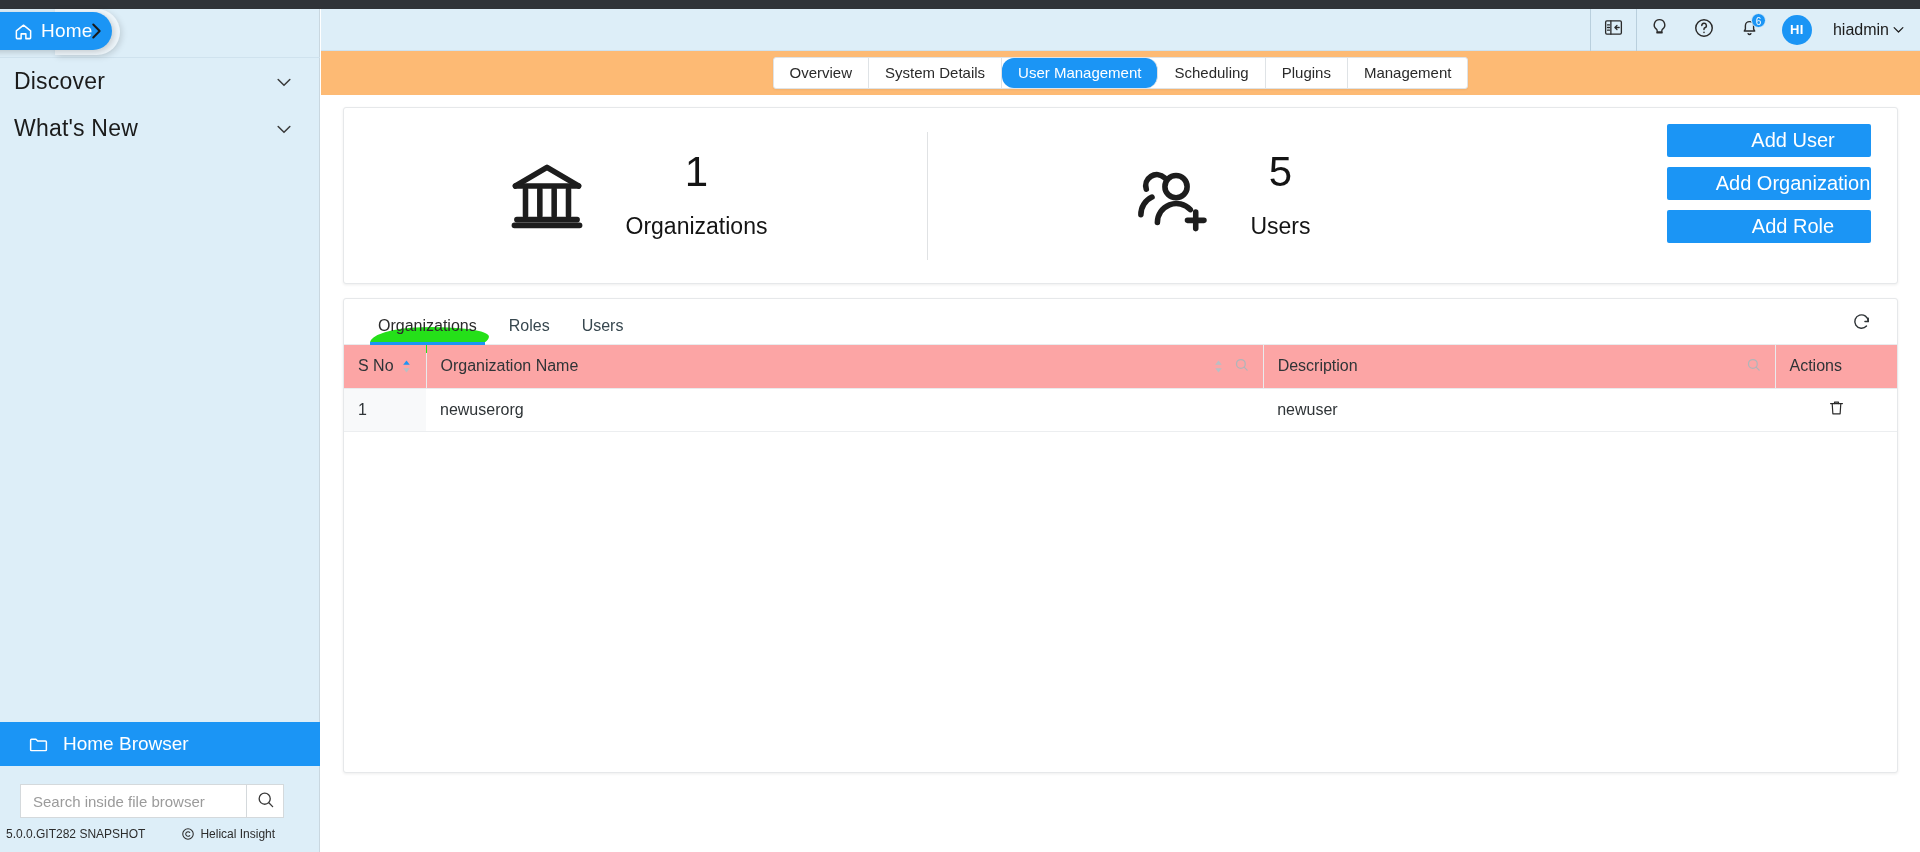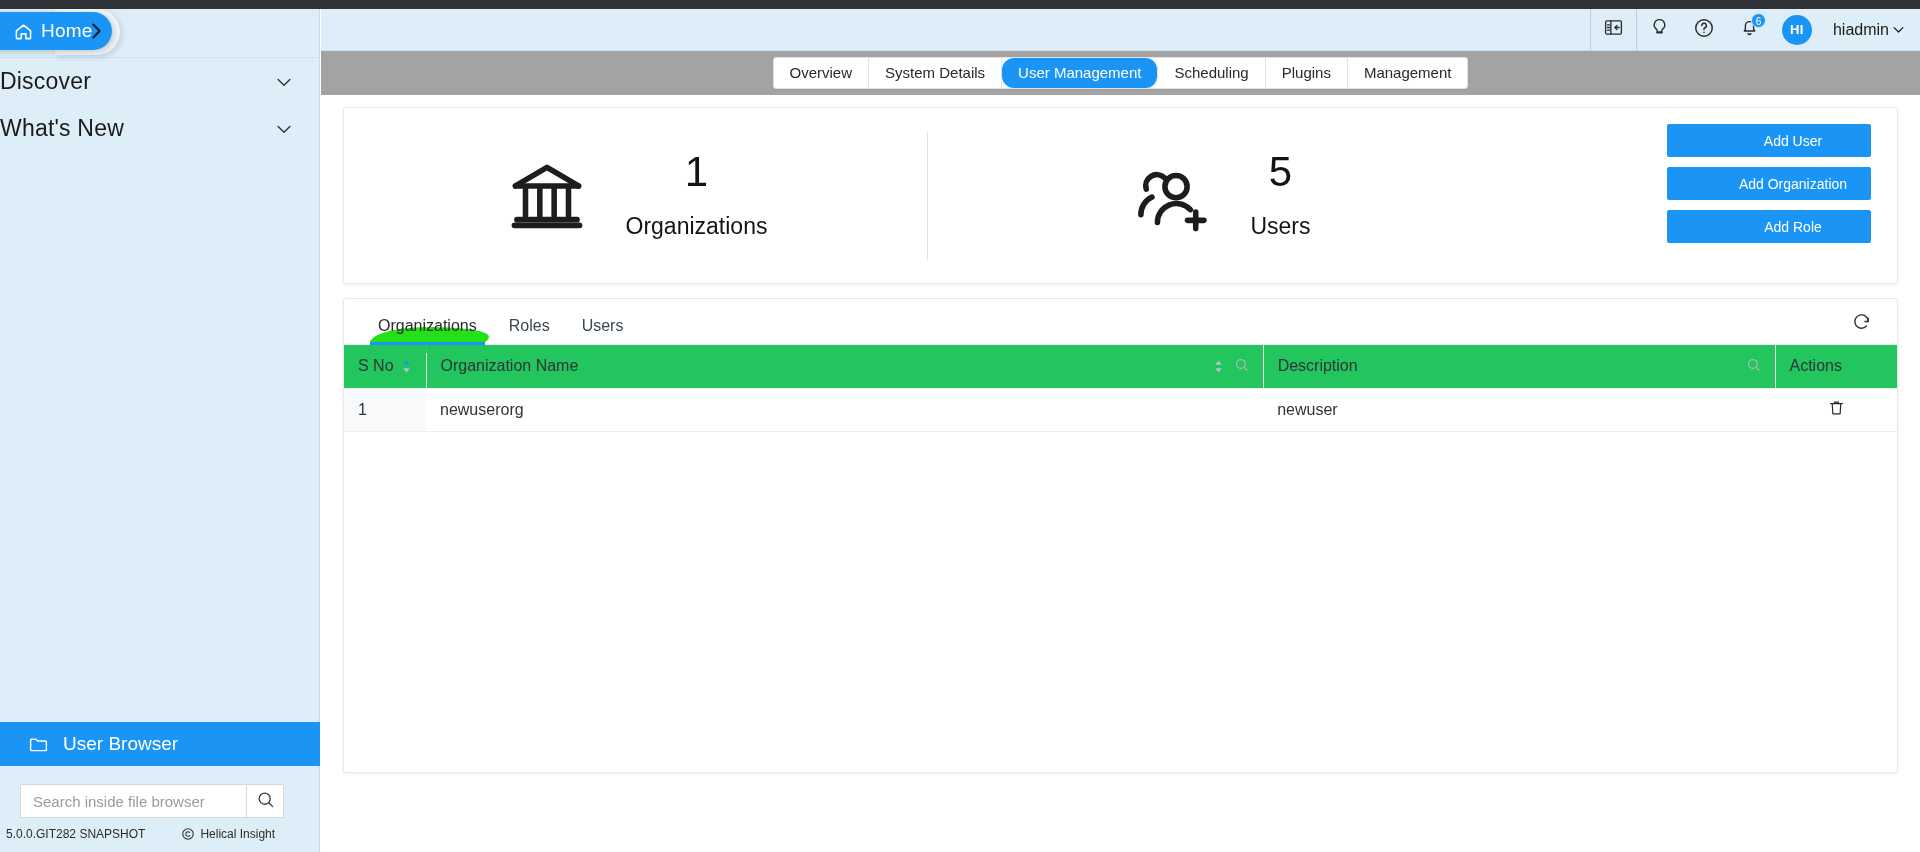--- a/index.html
+++ b/index.html
@@ -52,21 +52,21 @@
     position: absolute; top: 11px; left: 85px;
     z-index: 4; color: #1a1a1a;
   }
   .sb-divider {
     position: absolute; left: 0; top: 48px; width: 320px; height: 1px;
     background: #cfe2ee;
   }
   .nav-list { position: absolute; top: 49px; left: 0; width: 320px; }
   .nav-item {
     display: flex; align-items: center; justify-content: space-between;
-    height: 47px; padding: 0 26px 0 0;
+    height: 47px; padding: 0 26px 0 14px;
     cursor: pointer;
   }
   .nav-item .nav-label {
     font-size: 23px; color: #1b1b1b; letter-spacing: .2px;
   }
   .nav-item .chev { color: #3a3a3a; display: flex; }
 
   .file-browser {
     position: absolute; left: 0; top: 713px; width: 320px; height: 44px;
     background: #1b95f5; color: #fff;
@@ -143,21 +143,21 @@
     background: #1b95f5; color: #fff;
     font-size: 13px; font-weight: bold;
     display: flex; align-items: center; justify-content: center;
     letter-spacing: .5px;
   }
   .user-name { margin-left: 21px; font-size: 16px; color: #1b1b1b; }
   .user-chev { margin-left: 2px; display: flex; }
 
   
   .tabstrip {
-    height: 44px; background: #a3a3a3;
+    height: 44px; background: #fdba74;
     display: flex; align-items: center; justify-content: center;
   }
   .tabs {
     display: flex;
     background: #fff;
     border: 1px solid #dfe3e6;
     border-radius: 3px;
     overflow: hidden;
     box-shadow: 0 1px 2px rgba(0,0,0,.05);
   }
@@ -199,21 +199,21 @@
   .stat-lbl { font-size: 23px; color: #141414; margin-top: 20px; }
   .stat-div { width: 1px; height: 128px; background: #e0e2e4; }
   .btn-col {
     position: absolute; right: 26px; top: 16px;
     display: flex; flex-direction: column; gap: 10px;
   }
   .act-btn {
     width: 204px; height: 33px;
     background: #1b95f5; color: #fff;
     border: none; border-radius: 2px;
-    font-size: 14px;
+    font-size: 20px;
     font-family: "Liberation Sans", sans-serif;
     cursor: pointer;
     padding-left: 48px;
   }
 
   
   .table-card {
     margin-top: 14px;
     height: 475px;
     background: #fff;
@@ -253,21 +253,21 @@
   .itab .itab-label { position: relative; z-index: 1; }
   .refresh-btn {
     position: absolute; right: 22px; top: 10px;
     width: 28px; height: 28px;
     display: flex; align-items: center; justify-content: center;
     cursor: pointer;
   }
 
   table.data { width: 100%; border-collapse: collapse; }
   table.data thead th {
-    background: #22c55e;
+    background: #fca5a5;
     height: 43px;
     font-weight: normal;
     font-size: 16px; color: #2f3437;
     text-align: left;
     border-bottom: 1px solid #e9ebed;
     padding: 0 14px;
     position: relative;
   }
   .th-inner { display: flex; align-items: center; justify-content: space-between; }
   .th-tools { display: flex; align-items: center; gap: 10px; }
@@ -333,21 +333,21 @@
         </span>
       </div>
     </div>
 
     <div class="file-browser">
       <span class="fb-ico">
         <svg width="21" height="21" viewBox="0 0 24 24" fill="none" stroke="#ffffff" stroke-width="1.7" stroke-linecap="round" stroke-linejoin="round">
           <path d="M3 7a1 1 0 0 1 1-1h5l2 2h9a1 1 0 0 1 1 1v9a1 1 0 0 1-1 1H4a1 1 0 0 1-1-1z"></path>
         </svg>
       </span>
-      <span class="fb-label">User Browser</span>
+      <span class="fb-label">Home Browser</span>
     </div>
 
     <div class="fb-search-wrap">
       <input class="fb-search-input" type="text" placeholder="Search inside file browser" style="">
       <div class="fb-search-btn">
         <span>
           <svg width="19" height="19" viewBox="0 0 24 24" fill="none" stroke="#3a3a3a" stroke-width="1.7" stroke-linecap="round">
             <circle cx="11" cy="11" r="7"></circle>
               <path d="M16.2 16.2L21 21"></path>
           </svg>

